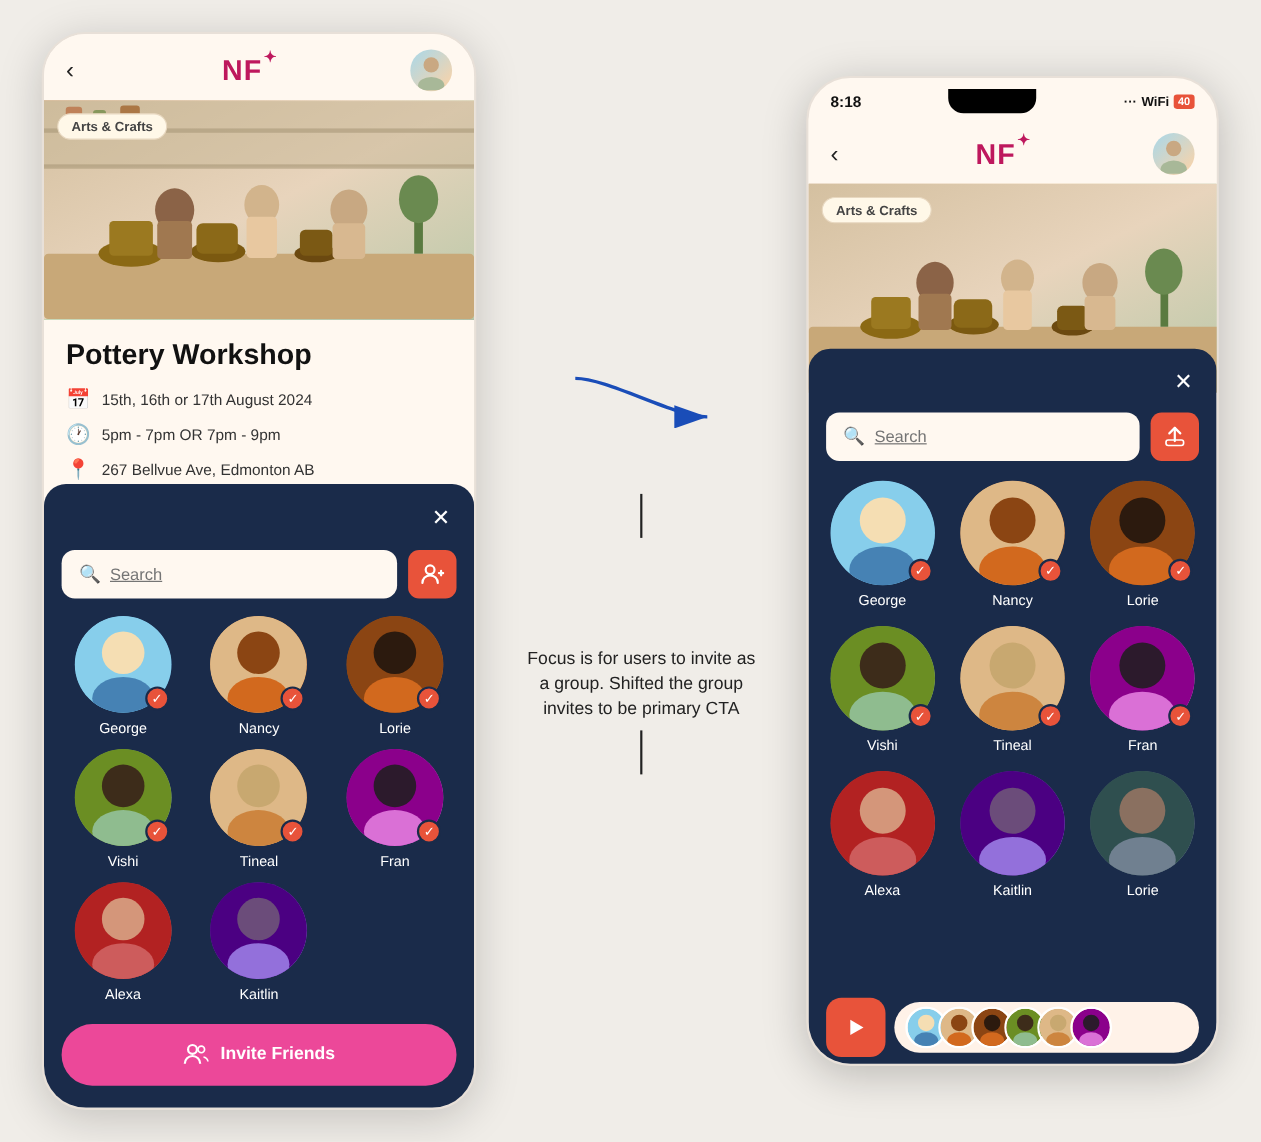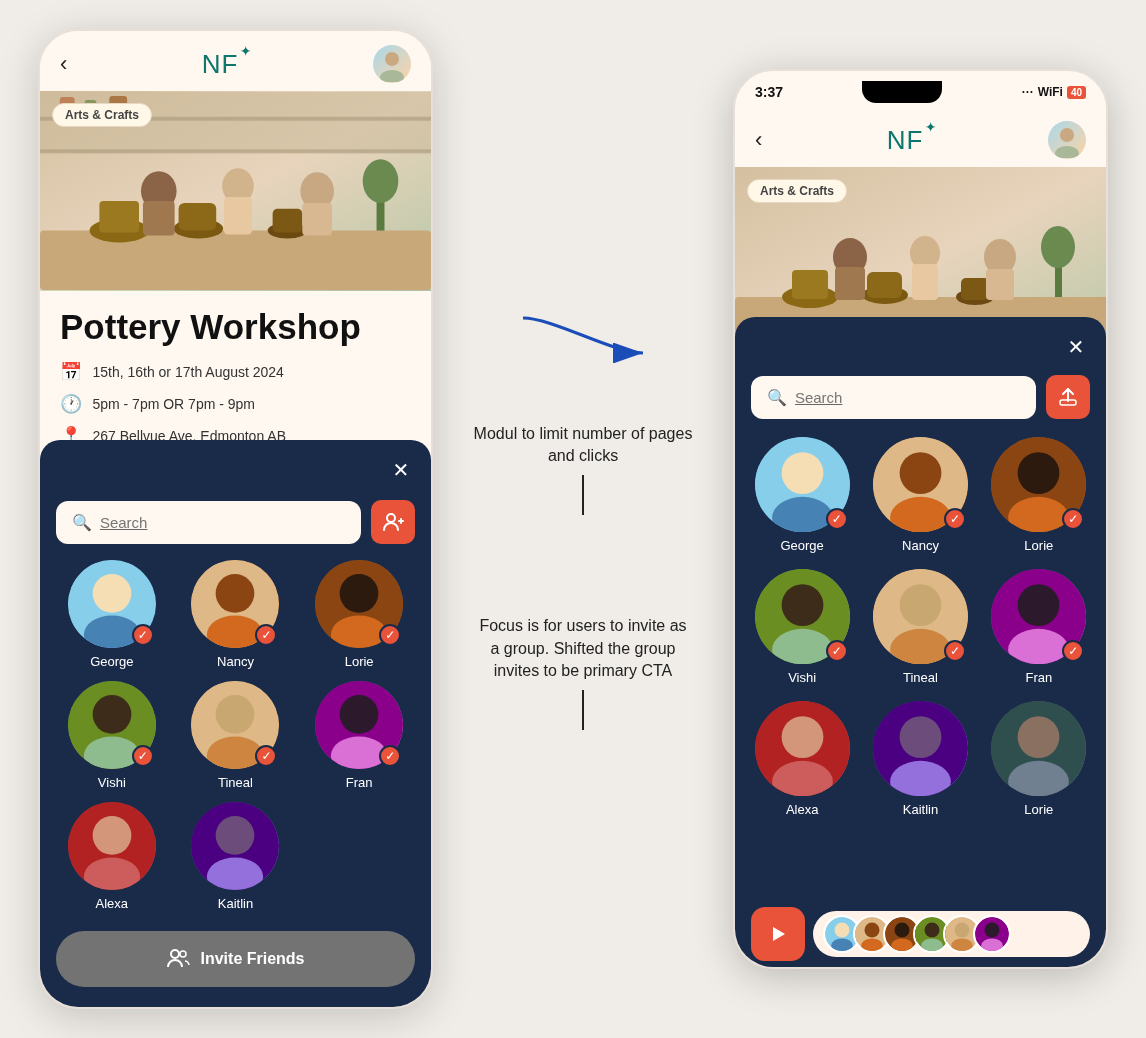--- a/index.html
+++ b/index.html
@@ -39,22 +39,22 @@
 
     .back-btn {
       font-size: 22px;
       color: #222;
       cursor: pointer;
       font-weight: 300;
     }
 
     .nf-logo {
       font-size: 26px;
-      font-weight: 400;
-      color: #0f766e;
+      font-weight: 700;
+      color: #be185d;
       letter-spacing: 1px;
       position: relative;
     }
 
     .nf-logo .spark {
       font-size: 14px;
       position: absolute;
       top: -6px;
       right: -14px;
     }
@@ -89,21 +89,21 @@
       font-weight: 600;
       color: #444;
     }
 
     .event-details {
       padding: 16px 20px;
       background: #fff8f0;
     }
 
     .event-title {
-      font-size: 35px;
+      font-size: 26px;
       font-weight: 800;
       color: #111;
       margin-bottom: 14px;
     }
 
     .detail-row {
       display: flex;
       align-items: center;
       gap: 10px;
       margin-bottom: 10px;
@@ -230,21 +230,21 @@
       border: 2px solid #1a2b4a;
     }
 
     .friend-name {
       color: #fff;
       font-size: 13px;
       text-align: center;
     }
 
     .invite-btn {
-      background: #737373;
+      background: #ec4899;
       border-radius: 30px;
       padding: 16px;
       display: flex;
       align-items: center;
       justify-content: center;
       gap: 10px;
       color: #fff;
       font-size: 16px;
       font-weight: 600;
       cursor: pointer;
@@ -665,34 +665,33 @@
       <defs>
         <marker id="arrowhead" markerWidth="10" markerHeight="7" refX="10" refY="3.5" orient="auto">
           <polygon points="0 0, 10 3.5, 0 7" fill="#1a4db8"></polygon>
         </marker>
       </defs>
       <path d="M 10 10 C 40 10, 100 45, 130 45" stroke="#1a4db8" stroke-width="3" fill="none" marker-end="url(#arrowhead)"></path>
     </svg>
   </div>
 
   <div style="display:flex; flex-direction:column; align-items:center; gap:8px;">
-    <div class="annotation">Modul to limit number of pages and clicks</div>
     <div class="annotation-line"></div>
   </div>
 
   <div style="display:flex; flex-direction:column; align-items:center; gap:8px; margin-top: 40px;">
     <div class="annotation">Focus is for users to invite as a group. Shifted the group invites to be primary CTA</div>
     <div class="annotation-line"></div>
   </div>
 </div>
 
 <div class="phone-right">
 
   <div class="status-bar">
-    <span>3:37</span>
+    <span>8:18</span>
     <div class="notch"></div>
     <div class="status-icons">
       <span>···</span>
       <span>WiFi</span>
       <span class="battery">40</span>
     </div>
   </div>
 
   <div class="phone-header">
     <span class="back-btn">‹</span>

